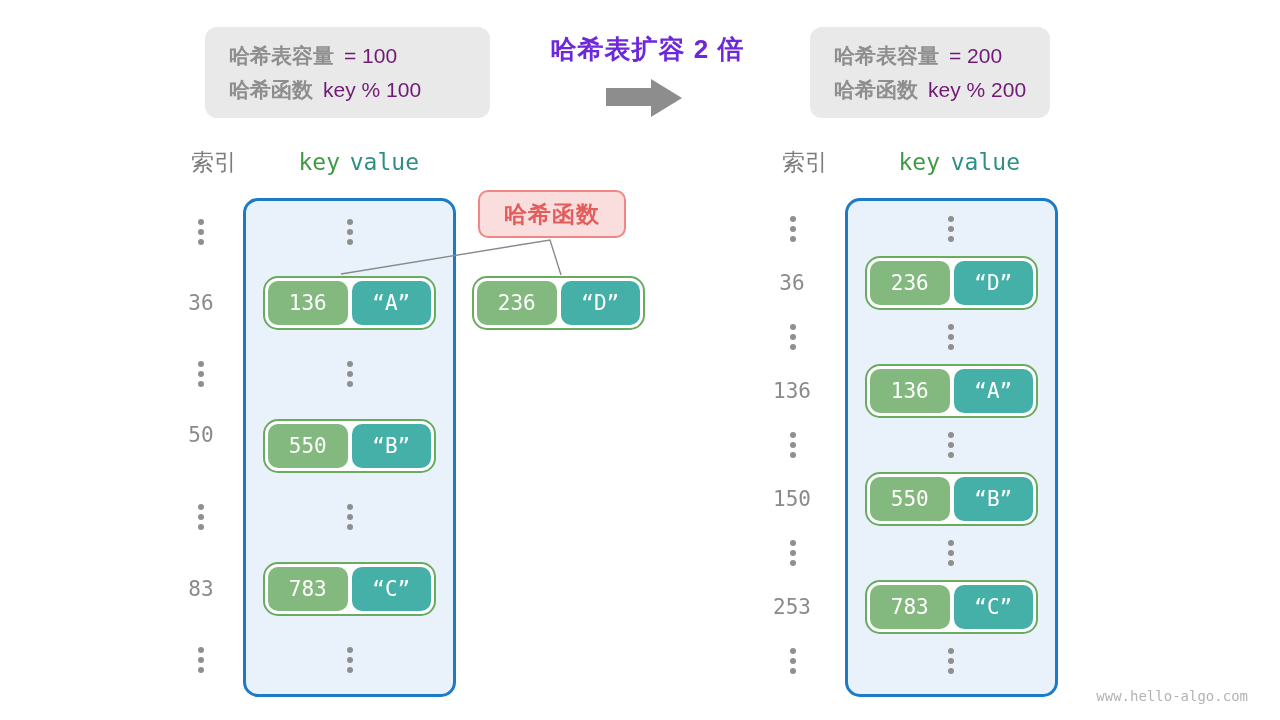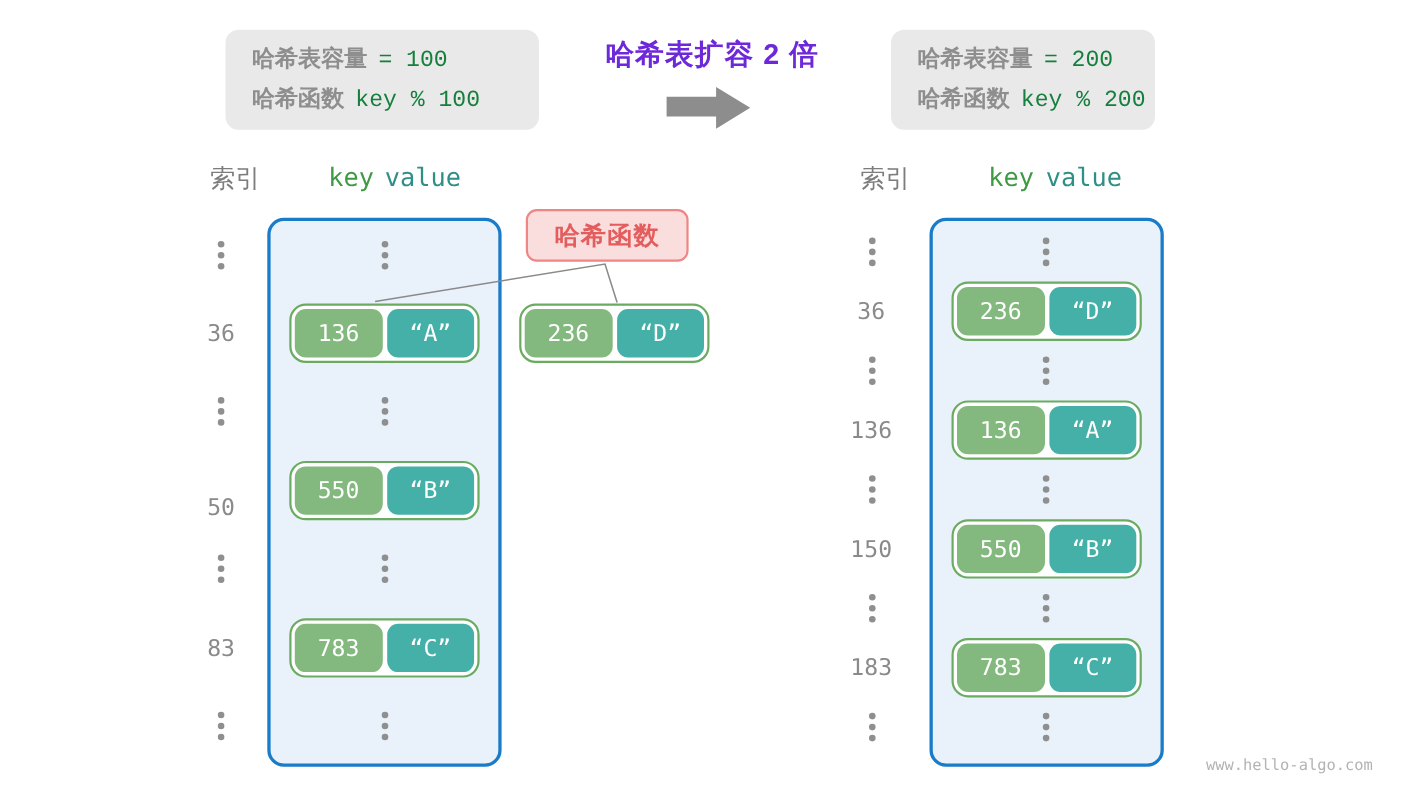--- a/index.html
+++ b/index.html
@@ -9,21 +9,21 @@
     font-family:"Liberation Sans","DejaVu Sans",sans-serif;
   }
 
   
   .info-box {
     position:absolute; top:27px; height:91px; background:#e9e9e9; border-radius:12px;
     display:flex; flex-direction:column; justify-content:center; gap:4px; padding-left:24px;
     color:#8e8e8e; font-size:21px; line-height:30px;
   }
   .info-box .cjk { font-weight:bold; color:#8e8e8e; }
-  .info-box .val { font-family:Liberation Mono, monospace; margin-left:10px; color:#15803d; }
+  .info-box .val { font-family:Liberation Sans, sans-serif; margin-left:10px; color:#701a75; }
   #info-before { left:205px; width:285px; }
   #info-after  { left:810px; width:240px; }
 
   .title {
     position:absolute; left:500px; top:32px; width:295px; text-align:center;
     font-size:26px; font-weight:bold; color:#6d28d9; letter-spacing:1px;
   }
 
   
   .hdr { position:absolute; top:148px; height:28px; line-height:28px; text-align:right; font-size:23px; }
@@ -148,21 +148,21 @@
       <div class="dot"></div>
       <div class="dot"></div>
     </div>
   <div class="dots" style="left:347px;top:647px;">
       <div class="dot"></div>
       <div class="dot"></div>
       <div class="dot"></div>
     </div>
 
   <div class="idx" style="left:165px;top:290px;">36</div>
-  <div class="idx" style="left:165px;top:448px;">50</div>
+  <div class="idx" style="left:165px;top:422px;">50</div>
   <div class="idx" style="left:165px;top:576px;">83</div>
 
   <div class="pair" style="left:263px;top:276px;">
     <div class="cell cell-key">136</div>
     <div class="cell cell-value">“A”</div>
   </div>
   <div class="pair" style="left:263px;top:419px;">
     <div class="cell cell-key">550</div>
     <div class="cell cell-value">“B”</div>
   </div>
@@ -224,21 +224,21 @@
     </div>
   <div class="dots" style="left:948px;top:648px;">
       <div class="dot"></div>
       <div class="dot"></div>
       <div class="dot"></div>
     </div>
 
   <div class="idx" style="left:756px;top:270px;">36</div>
   <div class="idx" style="left:756px;top:378px;">136</div>
   <div class="idx" style="left:756px;top:486px;">150</div>
-  <div class="idx" style="left:756px;top:594px;">183</div>
+  <div class="idx" style="left:756px;top:594px;">253</div>
 
   <div class="pair" style="left:865px;top:256px;">
     <div class="cell cell-key">236</div>
     <div class="cell cell-value">“D”</div>
   </div>
   <div class="pair" style="left:865px;top:364px;">
     <div class="cell cell-key">136</div>
     <div class="cell cell-value">“A”</div>
   </div>
   <div class="pair" style="left:865px;top:472px;">

